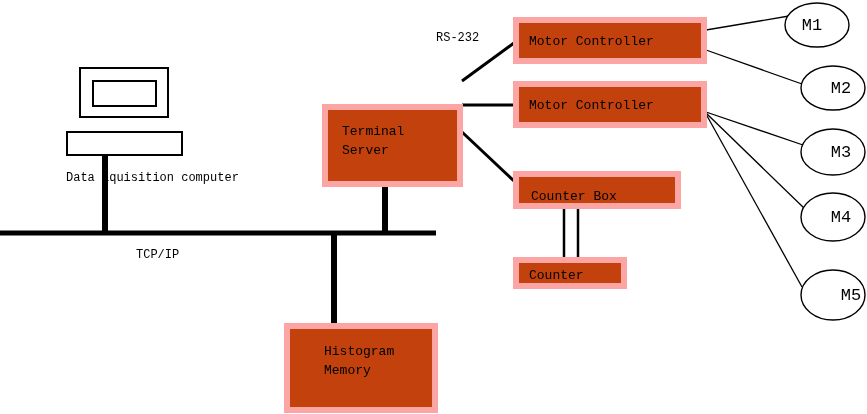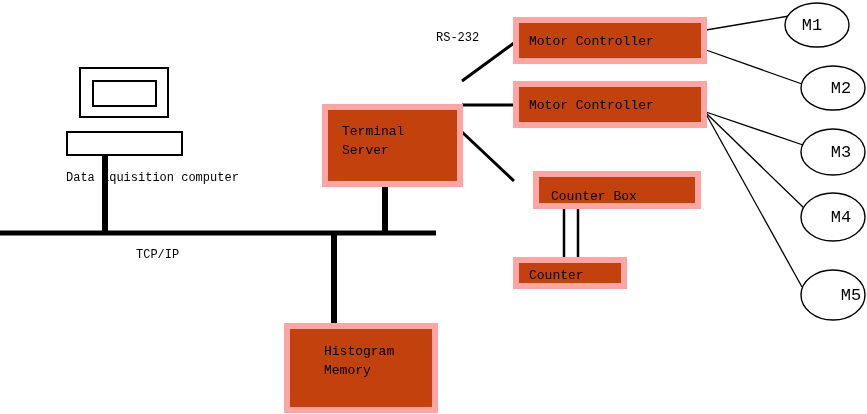--- a/index.html
+++ b/index.html
@@ -89,21 +89,21 @@
   <div class="freelabel" style="left:136px; top:246px;">TCP/IP</div>
   <div class="freelabel" style="left:436px; top:29px;">RS-232</div>
 
   <div class="box" style="left:322px; top:68px; width:141px; height:83px; padding:12px 0 0 14px;margin-top:36px;">Terminal
 Server</div>
 
   <div class="box" style="left:513px; top:17px; width:194px; height:47px; padding:9px 0 0 10px;">Motor Controller</div>
 
   <div class="box" style="left:513px; top:81px; width:194px; height:47px; padding:9px 0 0 10px;">Motor Controller</div>
 
-  <div class="box" style="left:533px; top:171px; width:168px; height:38px; padding:10px 0 0 12px;">Counter Box</div>
+  <div class="box" style="left:513px; top:171px; width:168px; height:38px; padding:10px 0 0 12px;">Counter Box</div>
 
   <div class="box" style="left:513px; top:257px; width:114px; height:32px; padding:3px 0 16px 10px;">Counter</div>
 
   <div class="box" style="left:284px; top:323px; width:154px; height:90px; padding:13px 0 0 34px;">Histogram
 Memory</div>
 
   <div class="m-label" style="left:772px; top:3px;   width:64px; height:44px;">M1</div>
   <div class="m-label" style="left:801px; top:66px;  width:64px; height:44px;">M2</div>
   <div class="m-label" style="left:801px; top:129px; width:64px; height:46px;">M3</div>
   <div class="m-label" style="left:801px; top:193px; width:64px; height:48px;">M4</div>

